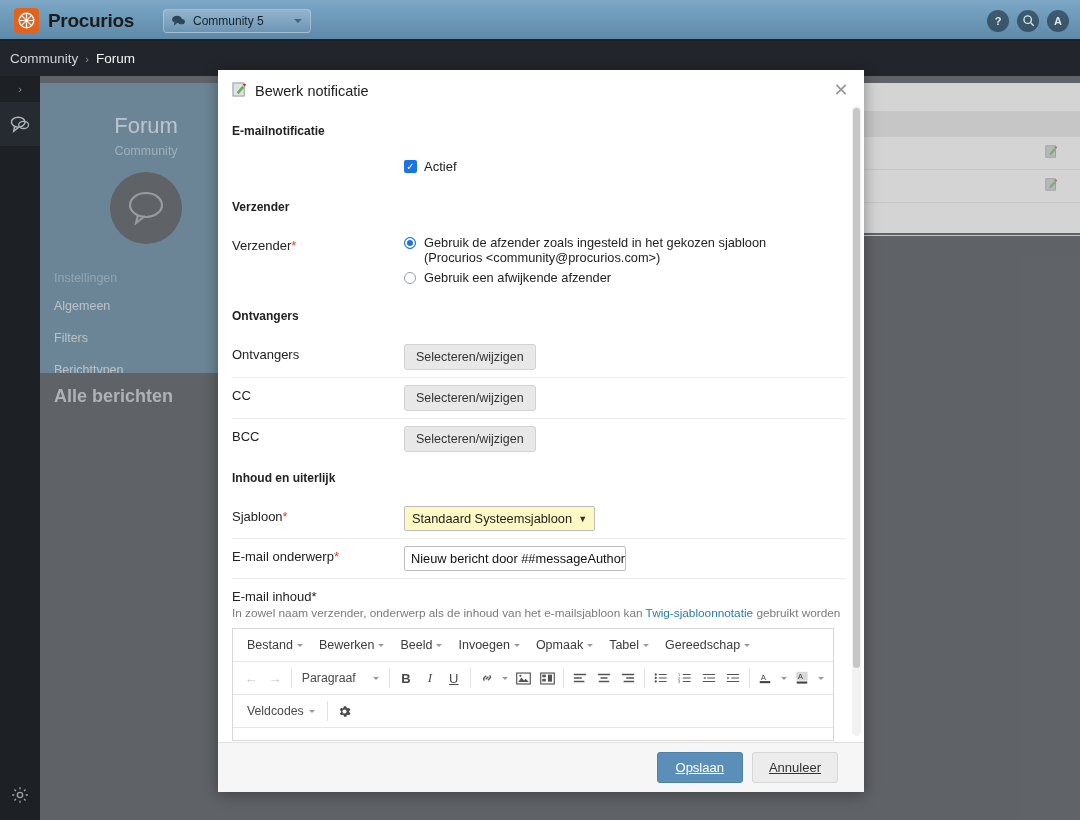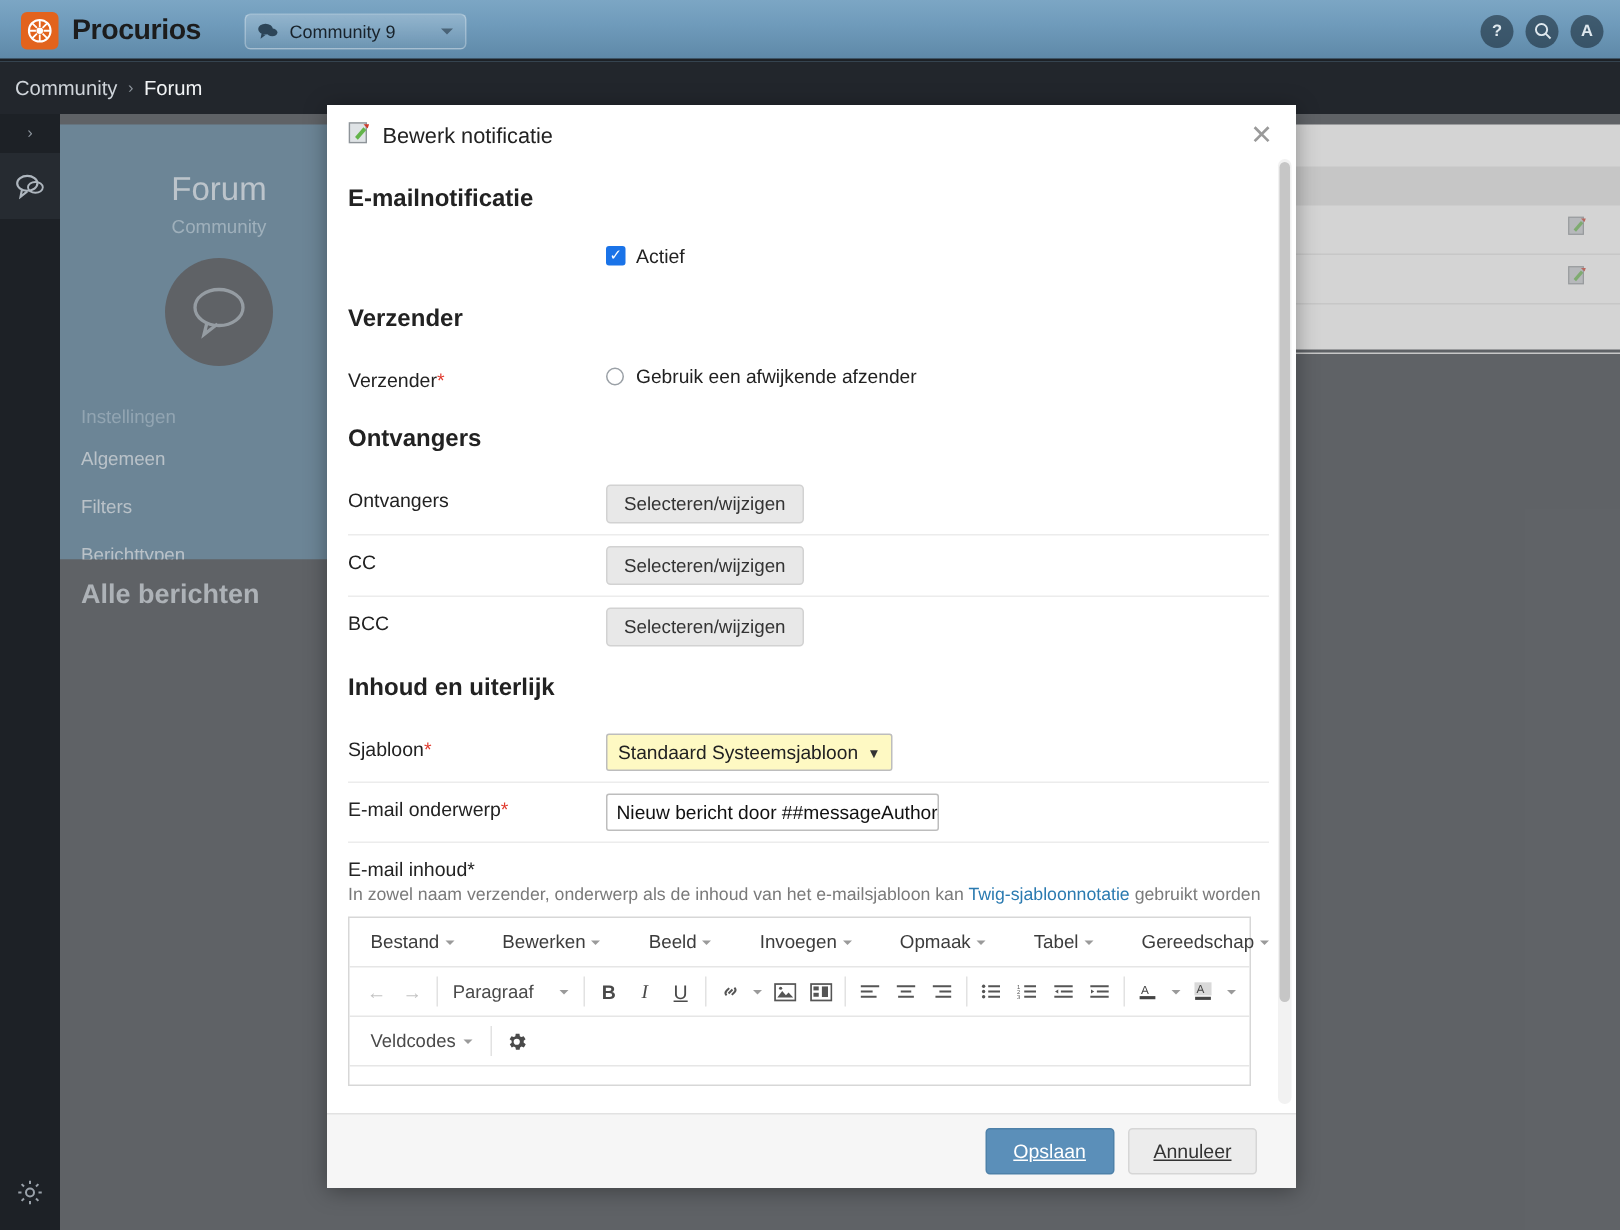--- a/index.html
+++ b/index.html
@@ -144,21 +144,21 @@
   #modal-header .mh-title{ font-size:14.5px; color:#222; margin-left:8px; }
   #modal-close{
     position:absolute; right:14px; top:12px; width:18px;height:18px;
     color:#9a9a9a; font-size:18px; line-height:16px; text-align:center;
   }
   #modal-body{
     flex:1 1 auto; overflow:hidden; position:relative;
     padding:0 18px 0 14px;
   }
   .sec-title{
-    font-size:16px; font-weight:bold; color:#222; margin:12px 0 14px 0;
+    font-size:12px; font-weight:bold; color:#222; margin:12px 0 14px 0;
   }
   .row{
     display:flex; align-items:flex-start; padding:7px 0;
     border-bottom:1px solid #ececec; min-height:36px;
   }
   .row.noline{ border-bottom:none; }
   .row .lab{
     width:172px; flex:0 0 172px; font-size:13px; color:#222; padding-top:3px;
   }
   .row .lab .req{ color:#e03b2f; }
@@ -196,21 +196,21 @@
   }
   .help-text{ font-size:11.8px; color:#7a7a7a; margin:2px 0 8px 0; }
   .help-text a{ color:#2a7ab0; text-decoration:none; }
 
   
   #editor{
     border:1px solid #d7d7d7; background:#fff; margin-top:4px;
     width:602px;
   }
   .ed-menubar{
-    display:flex; align-items:center; gap:18px; padding:6px 7px;
+    display:flex; align-items:center; gap:2px; padding:6px 7px;
     border-bottom:1px solid #e6e6e6; font-size:12.5px; color:#3c3c3c;
   }
   .ed-menubar .mi{ padding:3px 7px; display:flex; align-items:center; gap:4px; }
   .caret{ width:0;height:0;border-left:3.5px solid transparent;
     border-right:3.5px solid transparent;border-top:3.5px solid #9a9a9a; }
   .ed-toolrow{
     display:flex; align-items:center; padding:4px 6px;
     border-bottom:1px solid #e6e6e6; color:#4a4a4a;
   }
   .ed-toolrow .tb{
@@ -342,21 +342,21 @@
   </div>
 
   <div class="community-select">
     <span class="chat-ico">
       <svg width="15" height="13" viewBox="0 0 20 17">
         <ellipse cx="8" cy="7" rx="6.5" ry="4.8" fill="#2d4558"></ellipse>
         <path d="M4.5 11 L3.6 15.5 L8 12.3 Z" fill="#2d4558"></path>
         <ellipse cx="14" cy="10" rx="4.6" ry="3.4" fill="#2d4558"></ellipse>
       </svg>
     </span>
-    <span class="cs-label">Community 9</span>
+    <span class="cs-label">Community 5</span>
     <span class="cs-arrow"></span>
   </div>
 
   <div class="top-right">
     <div class="circ-btn">
       <span>?</span>
     </div>
     <div class="circ-btn">
       <svg width="13" height="13" viewBox="0 0 16 16" fill="none" stroke="#dfe8ee" stroke-width="1.6">
         <circle cx="7" cy="7" r="4.6"></circle>
@@ -400,20 +400,24 @@
     </div>
 
     <div class="sec-title">Verzender</div>
 
     <div class="row noline">
       <div class="lab">
         <span>Verzender</span><span class="req">*</span>
       </div>
       <div class="fld">
         <div class="radio-line">
+          <span class="radio on"></span>
+          <span class="rl-txt">Gebruik de afzender zoals ingesteld in het gekozen sjabloon (Procurios &lt;community@procurios.com&gt;)</span>
+        </div>
+        <div class="radio-line">
           <span class="radio"></span>
           <span class="rl-txt">Gebruik een afwijkende afzender</span>
         </div>
       </div>
     </div>
 
     <div class="sec-title">Ontvangers</div>
 
     <div class="row">
       <div class="lab">Ontvangers</div>

